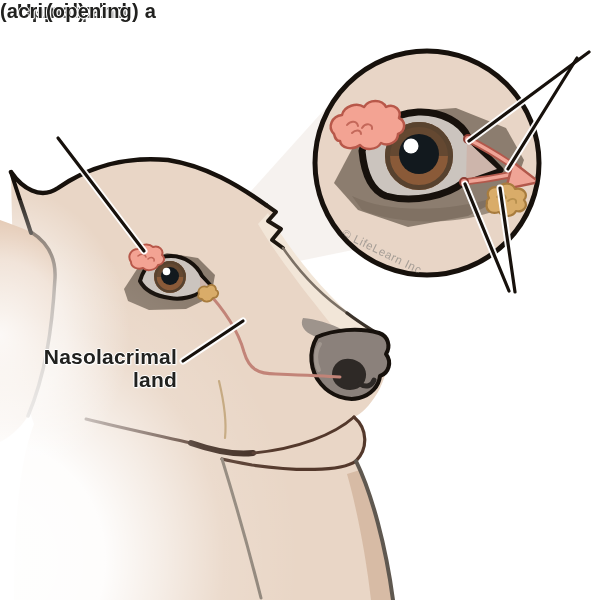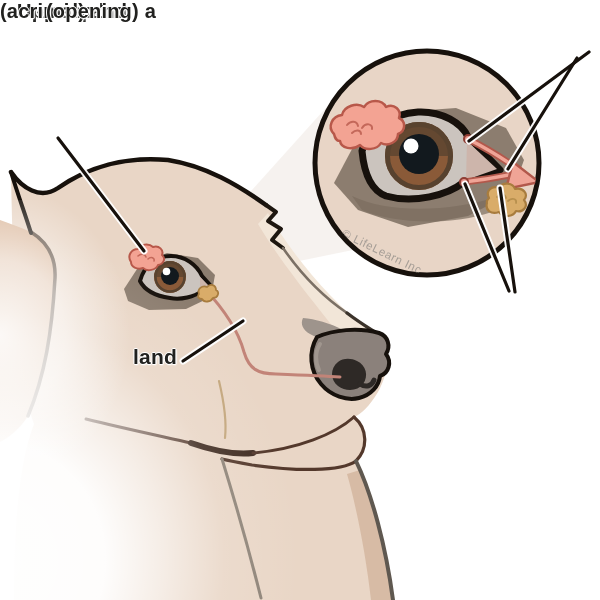--- a/index.html
+++ b/index.html
@@ -167,16 +167,17 @@
   <div class="lbl" id="lbl-lacrimal">
     <div>acrimal</div>
   </div>
 
   <div class="lbl" id="lbl-upper-1">Upper pun</div>
   <div class="lbl" id="lbl-upper-2">(acrimal) and</div>
 
   <div class="lbl" id="lbl-lower-2">(opening) a</div>
 
   <div class="lbl" id="lbl-naso">
+    <div>Nasolacrimal</div>
     <div>land</div>
   </div>
 
 </div>
 
 </body></html>

